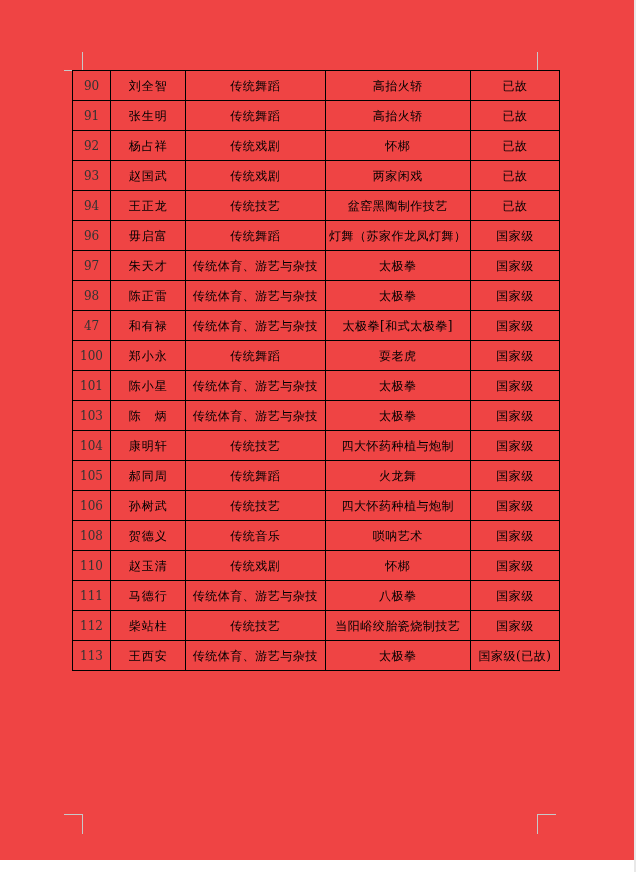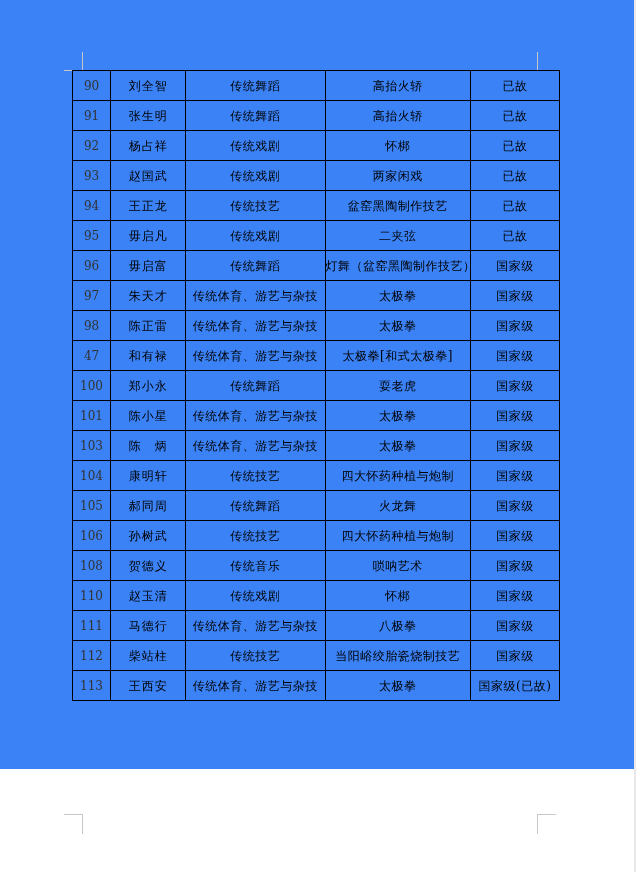--- a/index.html
+++ b/index.html
@@ -12,22 +12,22 @@
     height: 872px;
     position: relative;
     overflow: hidden;
     font-family: "DejaVu Serif", "Liberation Serif", serif;
     color: #000;
   }
   .page {
     position: absolute;
     left: 0; top: 0;
     width: 634px;
-    height: 769px;
-    background: #3b82f6;
+    height: 860px;
+    background: #ef4444;
   }
   .page-edge {
     position: absolute;
     right: 0; top: 0;
     width: 2px;
     height: 872px;
     background: #e8e8e8;
   }
   .crop-mark {
     position: absolute;
@@ -113,31 +113,24 @@
           <td class="c-lvl">已故</td>
         </tr>
         <tr>
           <td class="c-no">94</td>
           <td class="c-name">王正龙</td>
           <td class="c-cat">传统技艺</td>
           <td class="c-proj">盆窑黑陶制作技艺</td>
           <td class="c-lvl">已故</td>
         </tr>
         <tr>
-          <td class="c-no">95</td>
-          <td class="c-name">毋启凡</td>
-          <td class="c-cat">传统戏剧</td>
-          <td class="c-proj">二夹弦</td>
-          <td class="c-lvl">已故</td>
-        </tr>
-        <tr>
           <td class="c-no">96</td>
           <td class="c-name">毋启富</td>
           <td class="c-cat">传统舞蹈</td>
-          <td class="c-proj">灯舞（盆窑黑陶制作技艺）</td>
+          <td class="c-proj">灯舞（苏家作龙凤灯舞）</td>
           <td class="c-lvl">国家级</td>
         </tr>
         <tr>
           <td class="c-no">97</td>
           <td class="c-name">朱天才</td>
           <td class="c-cat">传统体育、游艺与杂技</td>
           <td class="c-proj">太极拳</td>
           <td class="c-lvl">国家级</td>
         </tr>
         <tr>

